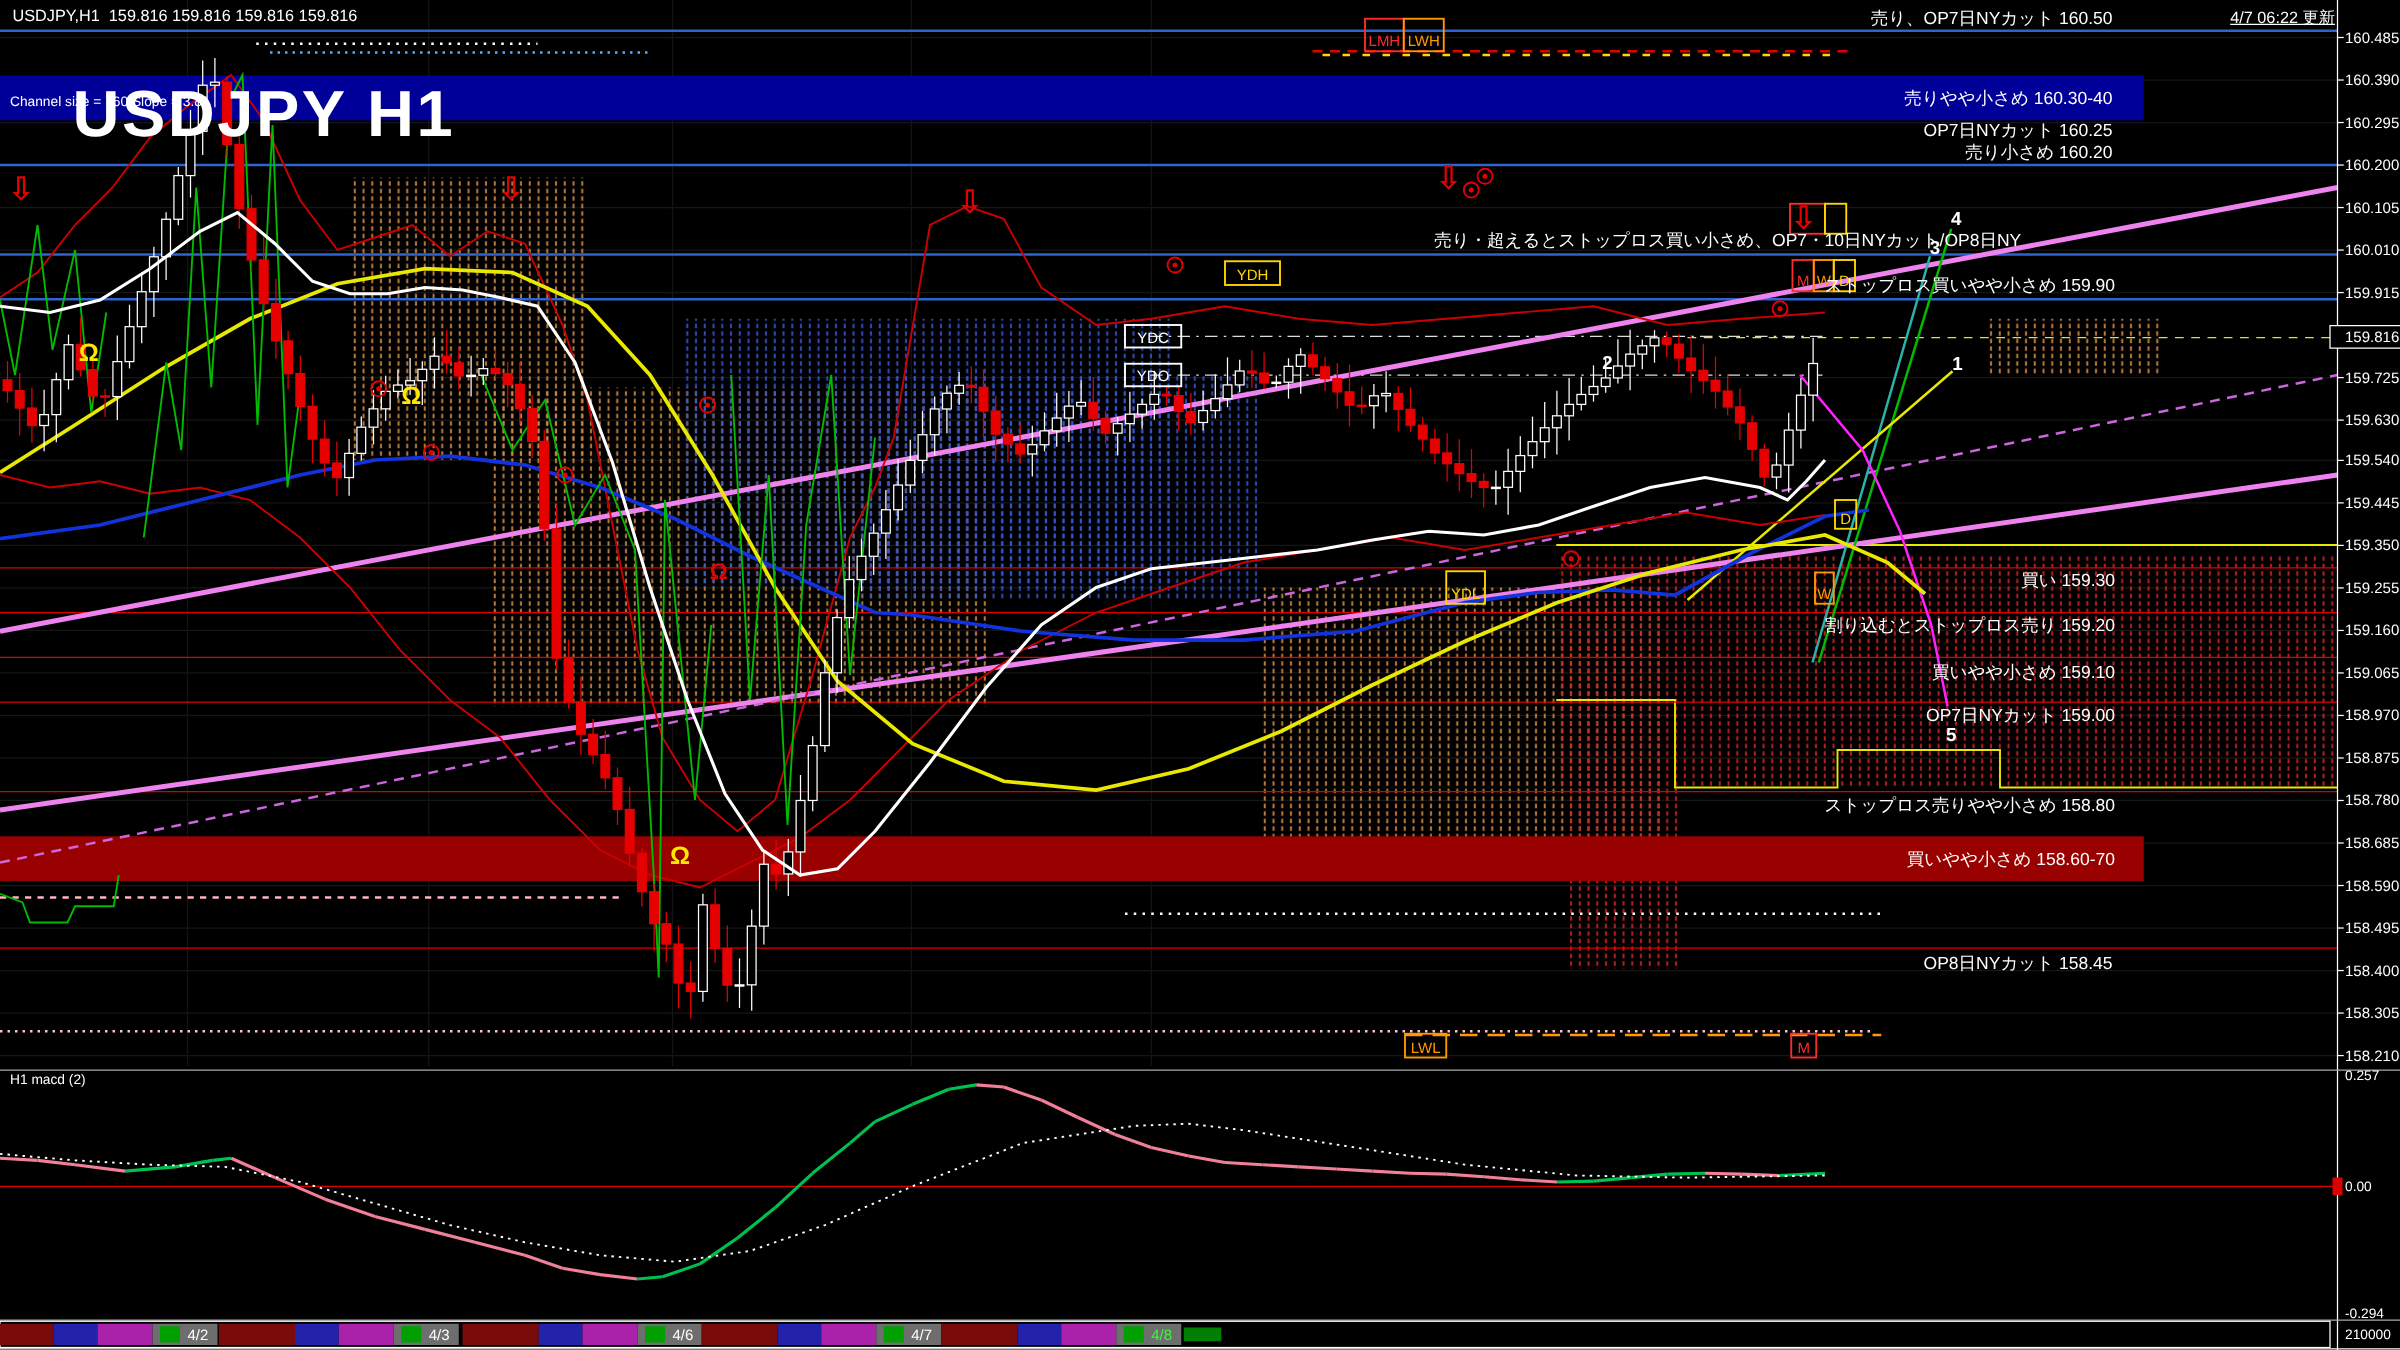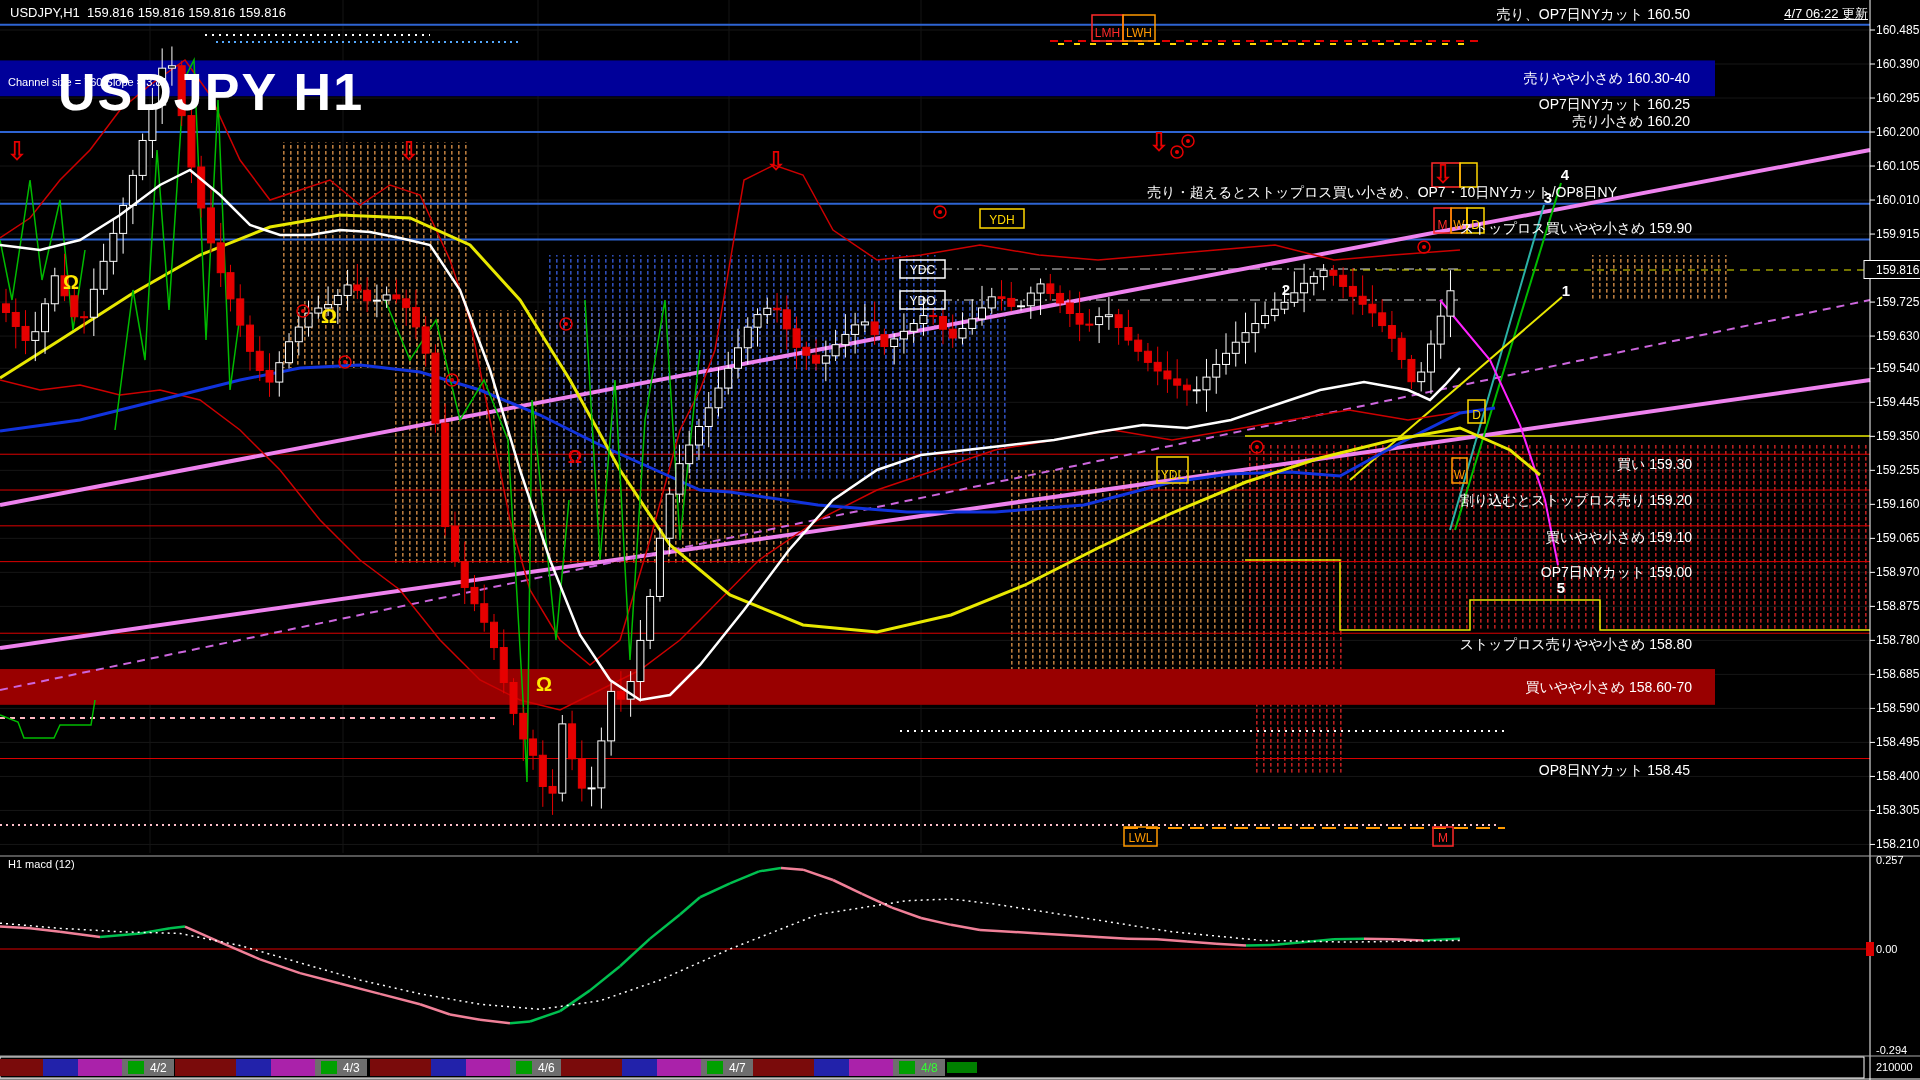--- a/index.html
+++ b/index.html
@@ -14,21 +14,21 @@
   #updtime{right:52px;top:5px;font-size:13px;text-decoration:underline;}
   text{font-family:"Liberation Sans","DejaVu Sans",sans-serif;}
 </style>
 </head>
 <body>
 <div id="stage">
 
 <div class="hdr" id="symline">USDJPY,H1  159.816 159.816 159.816 159.816</div>
 <div class="hdr" id="chaninfo">Channel size = 760 Slope = 3.81</div>
 <div class="hdr" id="watermark">USDJPY H1</div>
-<div class="hdr" id="macdlabel">H1 macd (12)</div>
+<div class="hdr" id="macdlabel">H1 macd (2)</div>
 <div class="hdr" id="updtime">4/7 06:22 更新</div>
 
 <svg id="chart" width="1920" height="1080" viewBox="0 0 1920 1080">
       <rect x="0" y="0" width="1920" height="1080" fill="#000000"></rect>
       <line x1="0" y1="30" x2="1870" y2="30" stroke="#161616" stroke-width="1"></line>
       <line x1="0" y1="64.01000000000977" x2="1870" y2="64.01000000000977" stroke="#161616" stroke-width="1"></line>
       <line x1="0" y1="98.02000000000936" x2="1870" y2="98.02000000000936" stroke="#161616" stroke-width="1"></line>
       <line x1="0" y1="132.03000000000895" x2="1870" y2="132.03000000000895" stroke="#161616" stroke-width="1"></line>
       <line x1="0" y1="166.04000000000855" x2="1870" y2="166.04000000000855" stroke="#161616" stroke-width="1"></line>
       <line x1="0" y1="200.05000000000814" x2="1870" y2="200.05000000000814" stroke="#161616" stroke-width="1"></line>

